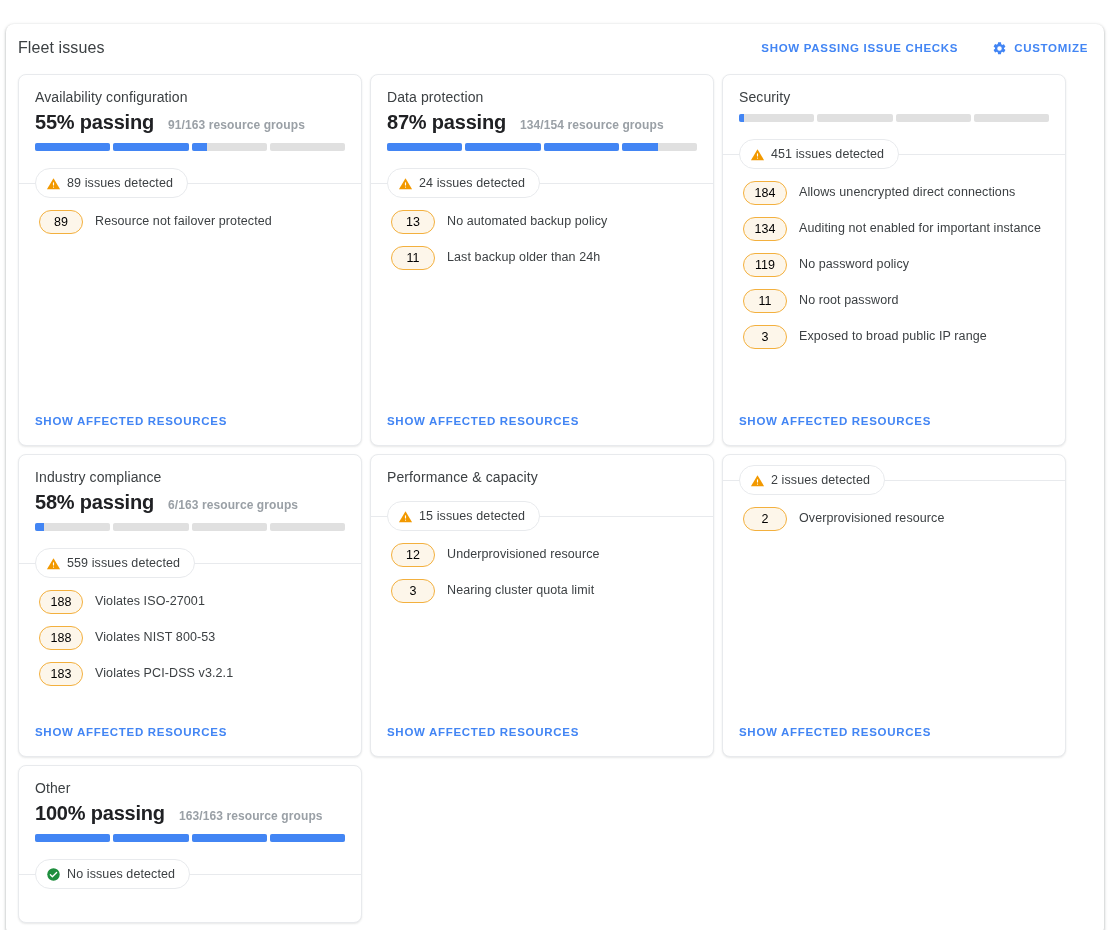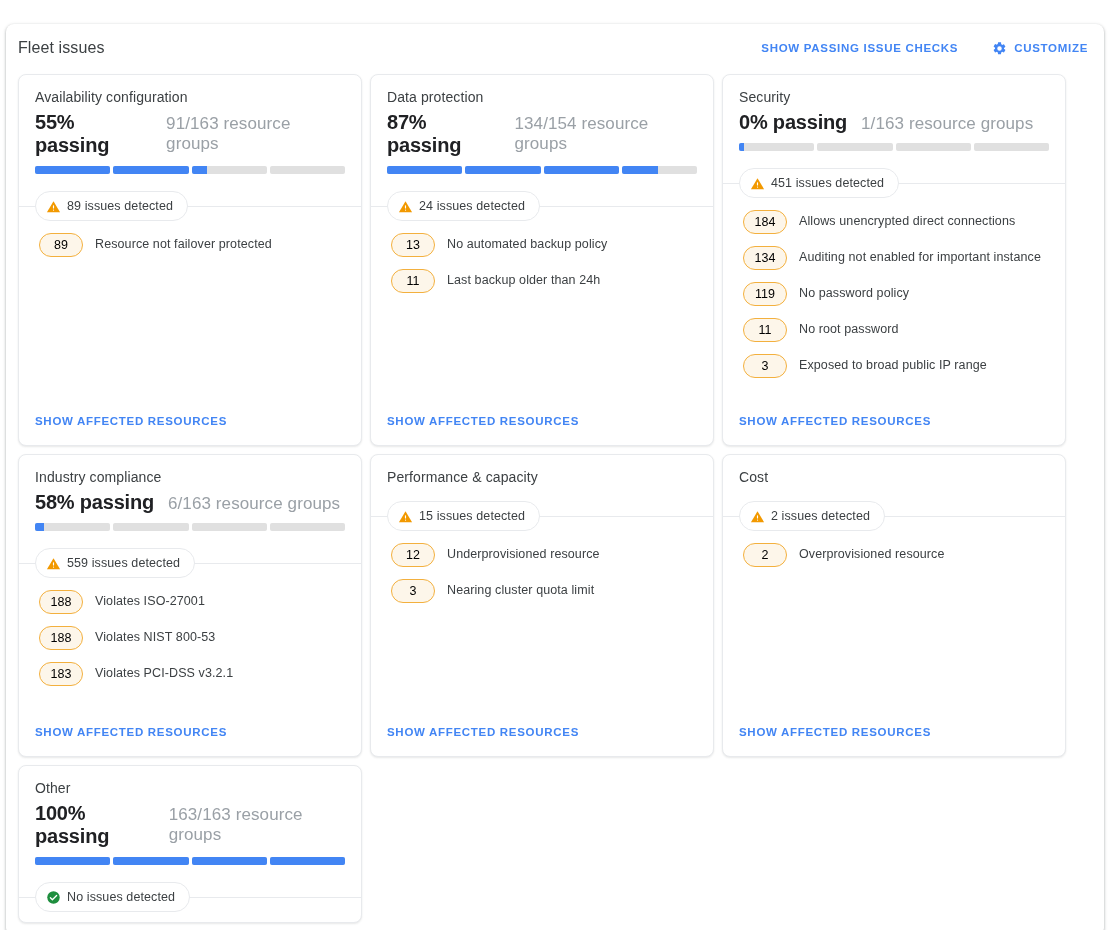--- a/index.html
+++ b/index.html
@@ -55,21 +55,21 @@
   .card.r2 { height: 303px; }
   .card.r3 { height: 158px; }
 
   .card-head { padding: 14px 16px 0 16px; }
   .card-title {
     font-size: 14px; color: #3c4043; font-weight: 400;
     letter-spacing: .1px; margin-bottom: 6px;
   }
   .pct-row { display: flex; align-items: baseline; gap: 14px; }
   .pct { font-size: 20px; font-weight: bold; color: #202124; letter-spacing: -.2px; }
-  .resgroups { font-size: 17px; color: #9aa0a6; letter-spacing: .1px; }
+  .resgroups { font-size: 12px; color: #9aa0a6; letter-spacing: .1px; font-weight: bold; }
 
   .bar {
     display: flex; gap: 3px; margin-top: 9px; height: 8px;
   }
   .seg { flex: 1; background: #e0e0e0; border-radius: 2px; overflow: hidden; position: relative; }
   .seg-fill { position: absolute; left: 0; top: 0; bottom: 0; background: #4285f4; }
 
   
   .divider-wrap {
     position: relative;
@@ -218,24 +218,20 @@
           <div class="issue">
             <div class="count">11</div>
             <div class="issue-label">Last backup older than 24h</div>
           </div>
         </div>
         <div class="card-foot"><span class="link">SHOW AFFECTED RESOURCES</span></div>
       </div>
       <div class="card r1">
         <div class="card-head">
           <div class="card-title">Security</div>
-          <div class="pct-row">
-            <div class="pct">0% passing</div>
-            <div class="resgroups">1/163 resource groups</div>
-          </div>
           <div class="bar">
             <div class="seg">
               <div class="seg-fill" style="width: 6%;"></div>
             </div>
             <div class="seg"></div>
             <div class="seg"></div>
             <div class="seg"></div>
           </div>
         </div>
         <div class="divider-wrap">
@@ -337,23 +333,20 @@
             <div class="issue-label">Underprovisioned resource</div>
           </div>
           <div class="issue">
             <div class="count">3</div>
             <div class="issue-label">Nearing cluster quota limit</div>
           </div>
         </div>
         <div class="card-foot"><span class="link">SHOW AFFECTED RESOURCES</span></div>
       </div>
       <div class="card r2">
-        <div class="card-head">
-          <div class="card-title">Cost</div>
-        </div>
         <div class="divider-wrap tight">
           <div class="divider-line"></div>
           <div class="chip">
             <span class="warn-ico"><svg viewBox="0 0 24 24" width="15" height="15">
                 <path fill="#f29900" d="M12 3.5 1.5 21h21L12 3.5z"></path>
                 <rect x="11.1" y="10" width="1.8" height="5.2" fill="#fff" rx=".9"></rect>
                 <circle cx="12" cy="17.6" r="1" fill="#fff"></circle>
               </svg></span>
             <span>2 issues detected</span>
           </div>

